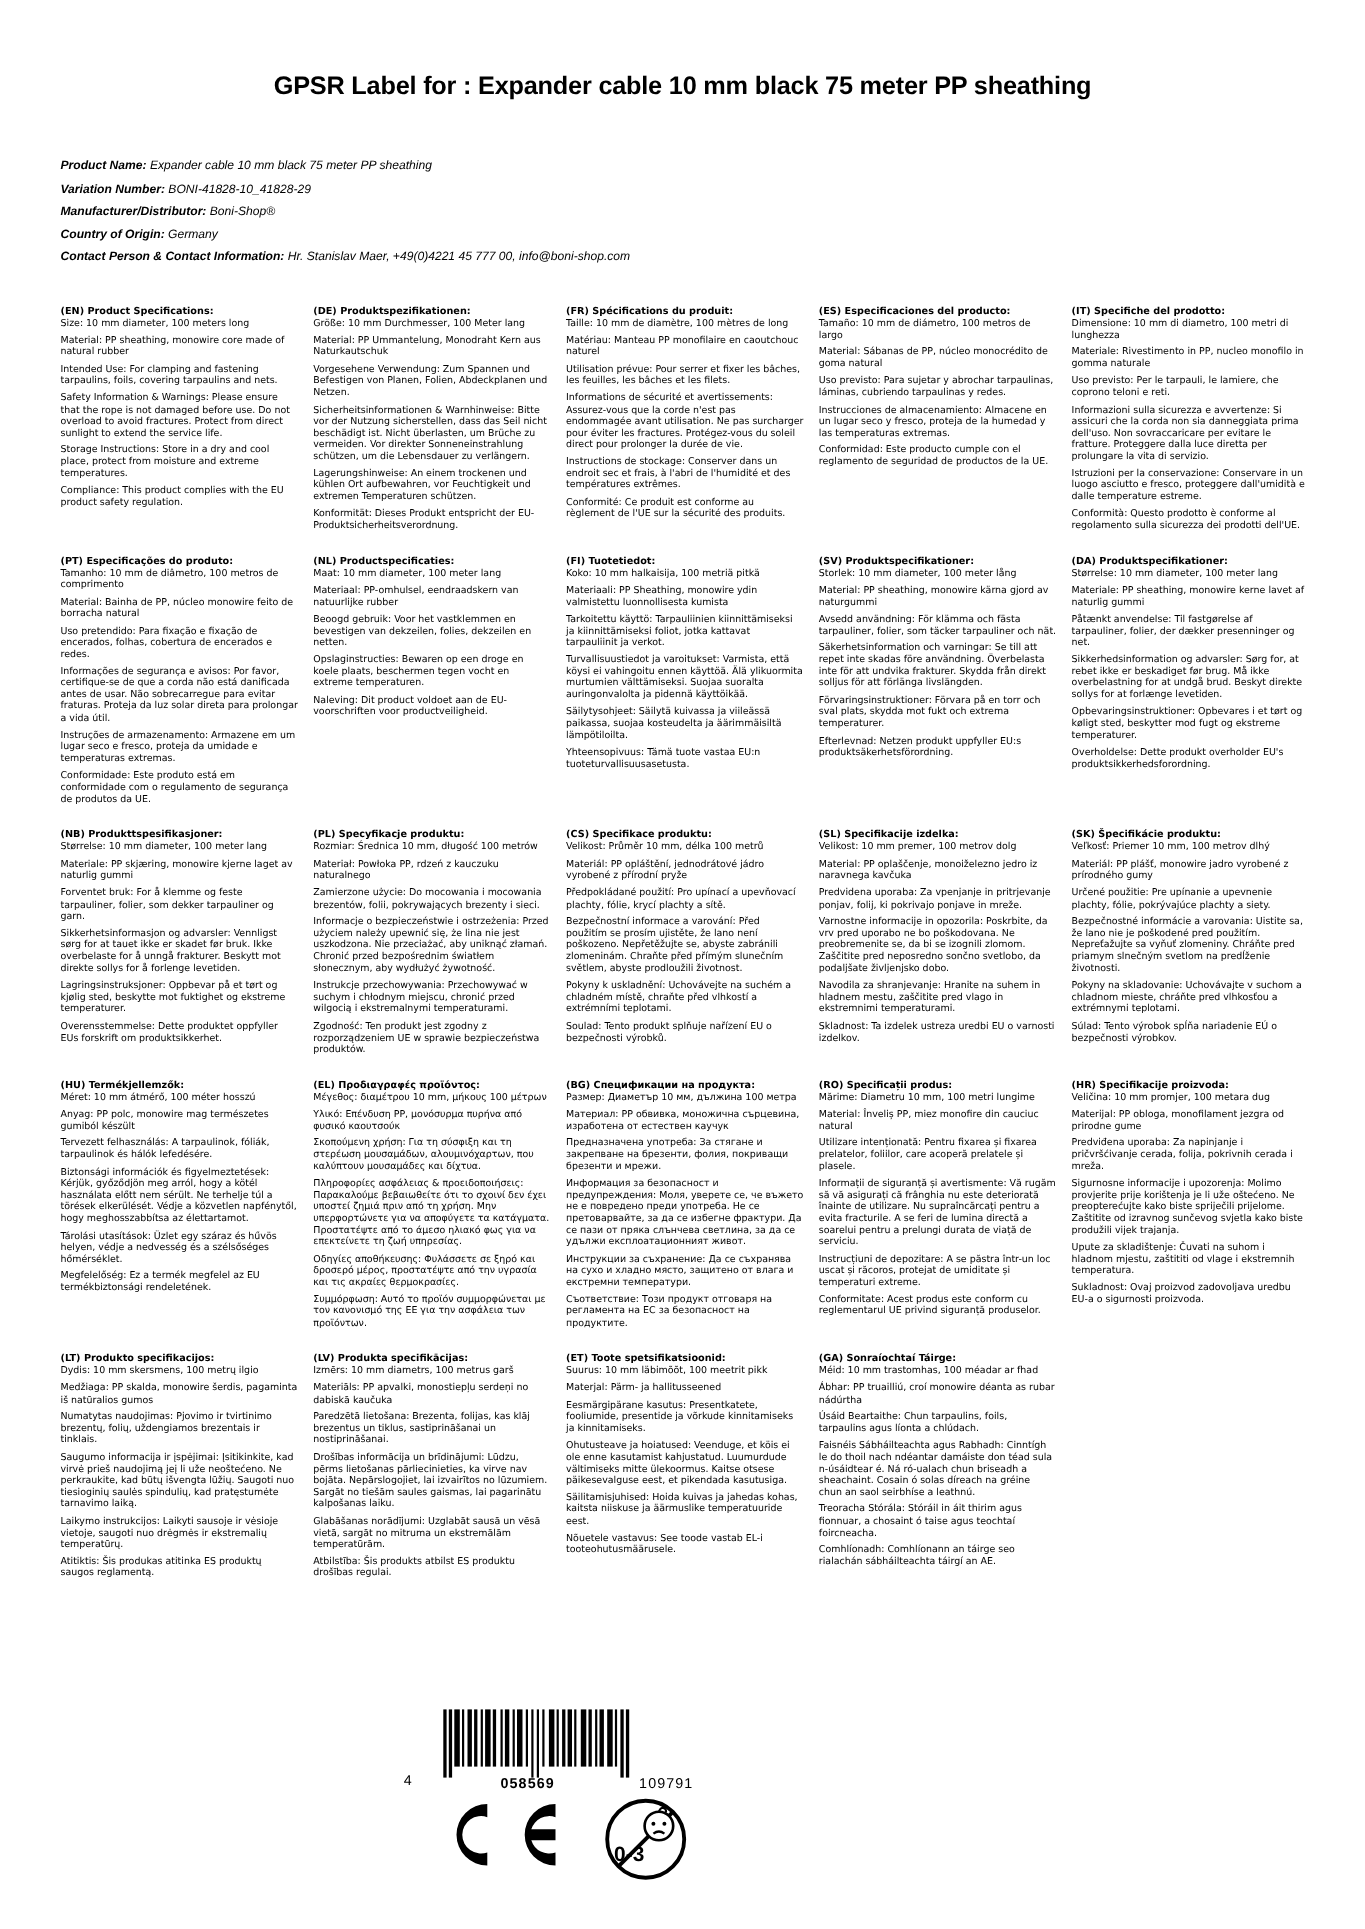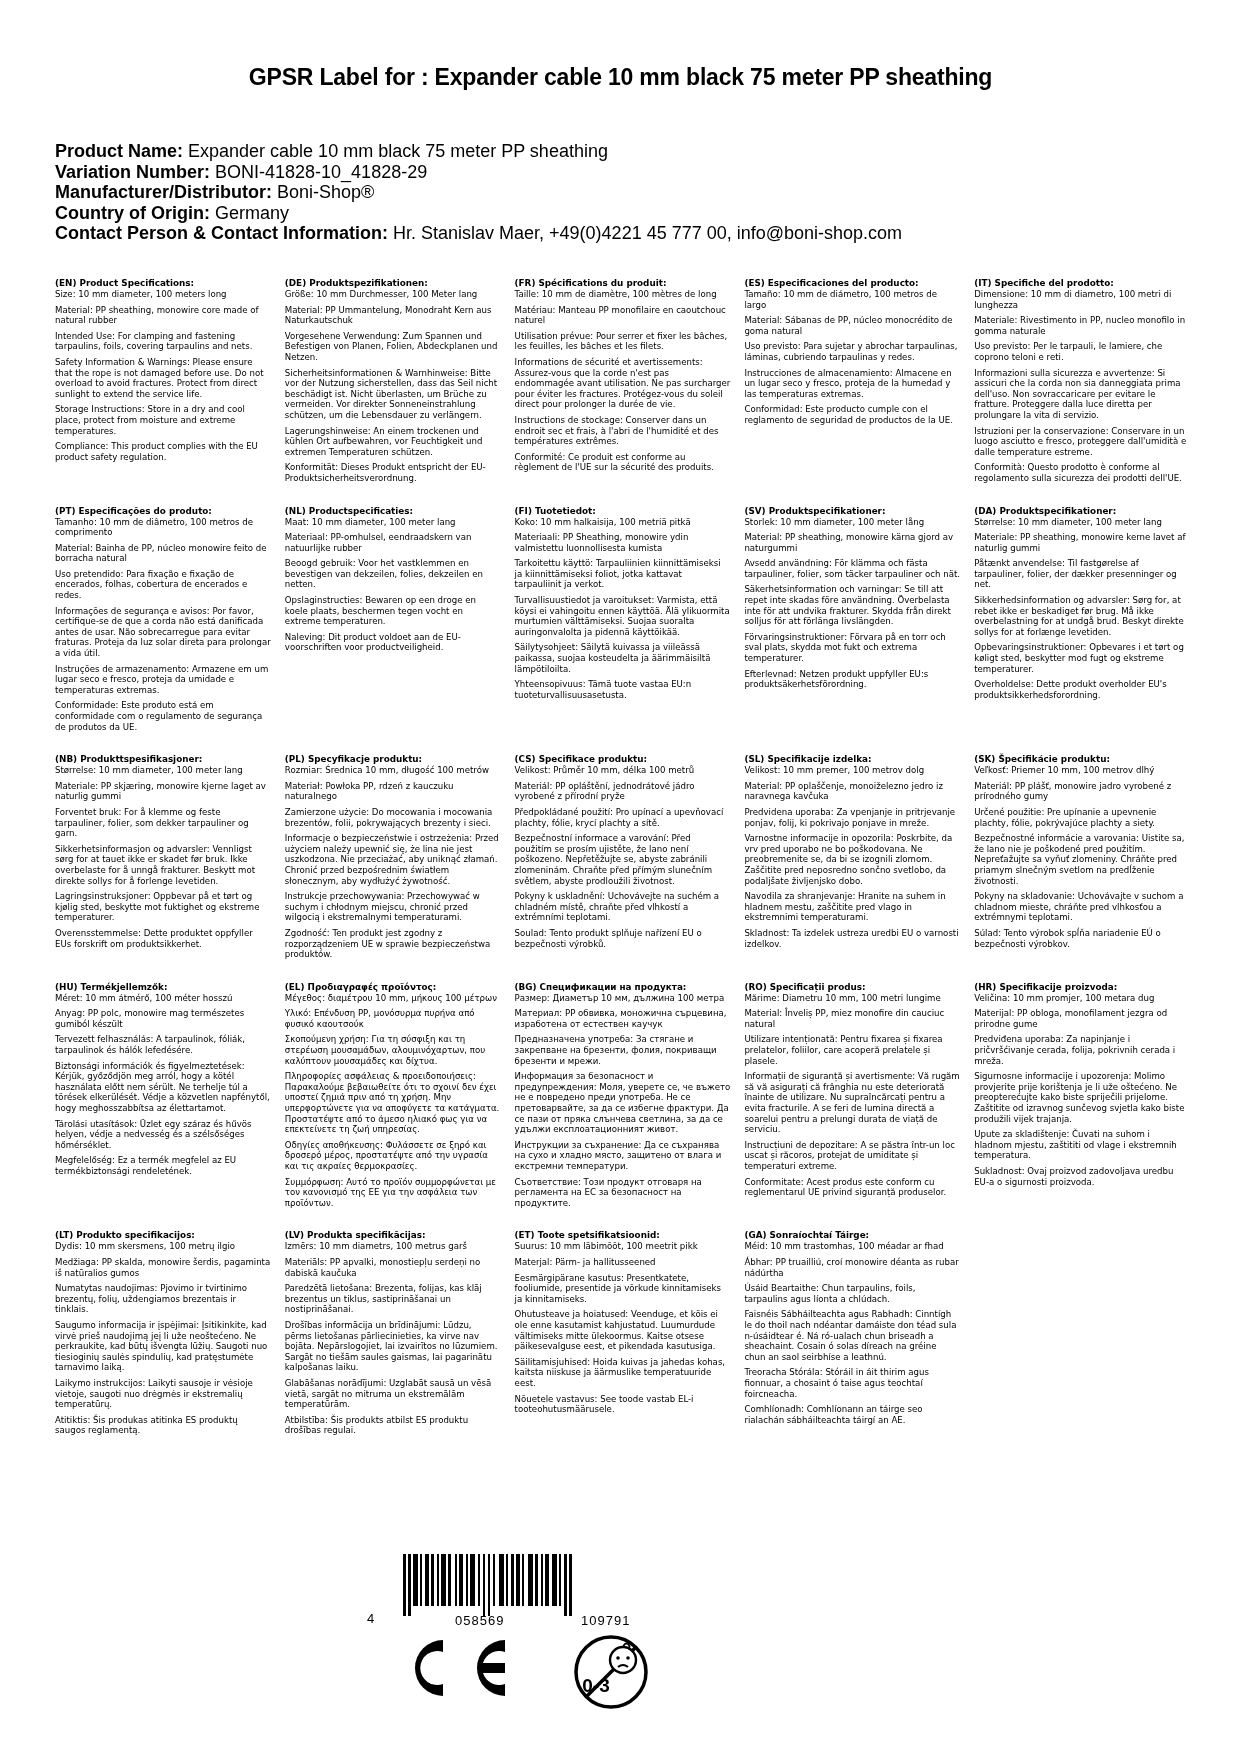--- a/index.html
+++ b/index.html
@@ -26,22 +26,23 @@
     font-weight: bold;
     letter-spacing: -0.2px;
     margin: 0;
     padding-top: 64px;
     font-family: "Liberation Sans", sans-serif;
   }
   .meta {
     margin: 0;
     padding: 50px 0 0 55px;
     font-family: "Liberation Sans", sans-serif;
-    font-size: 18px;
+    font-size: 11px;
     line-height: 20.5px;
+    font-style: italic;
   }
   .meta-row {
     white-space: nowrap;
   }
   .meta-label {
     font-weight: bold;
   }
   .meta-value {
     font-weight: normal;
   }
@@ -121,41 +122,42 @@
     bottom: -2px;
     width: 292px;
     font-size: 13px;
     font-family: "Liberation Sans", sans-serif;
     letter-spacing: 1px;
   }
   .digit-left {
     position: absolute;
     left: 52px;
     bottom: 0;
+    font-weight: bold;
   }
   .digit-right {
     position: absolute;
     left: 178px;
     bottom: 0;
   }
   .marks {
     position: absolute;
     left: 385px;
     top: 88px;
     width: 320px;
     height: 80px;
   }
   .ce-mark {
     position: absolute;
     left: 12px;
     top: 0;
   }
   .age-mark {
     position: absolute;
-    left: 188px;
+    left: 164px;
     top: 2px;
   }
 </style>
 </head>
 <body>
 
 <div class="page">
 
   <h1 class="doc-title">GPSR Label for : Expander cable 10 mm black 75 meter PP sheathing</h1>
 

